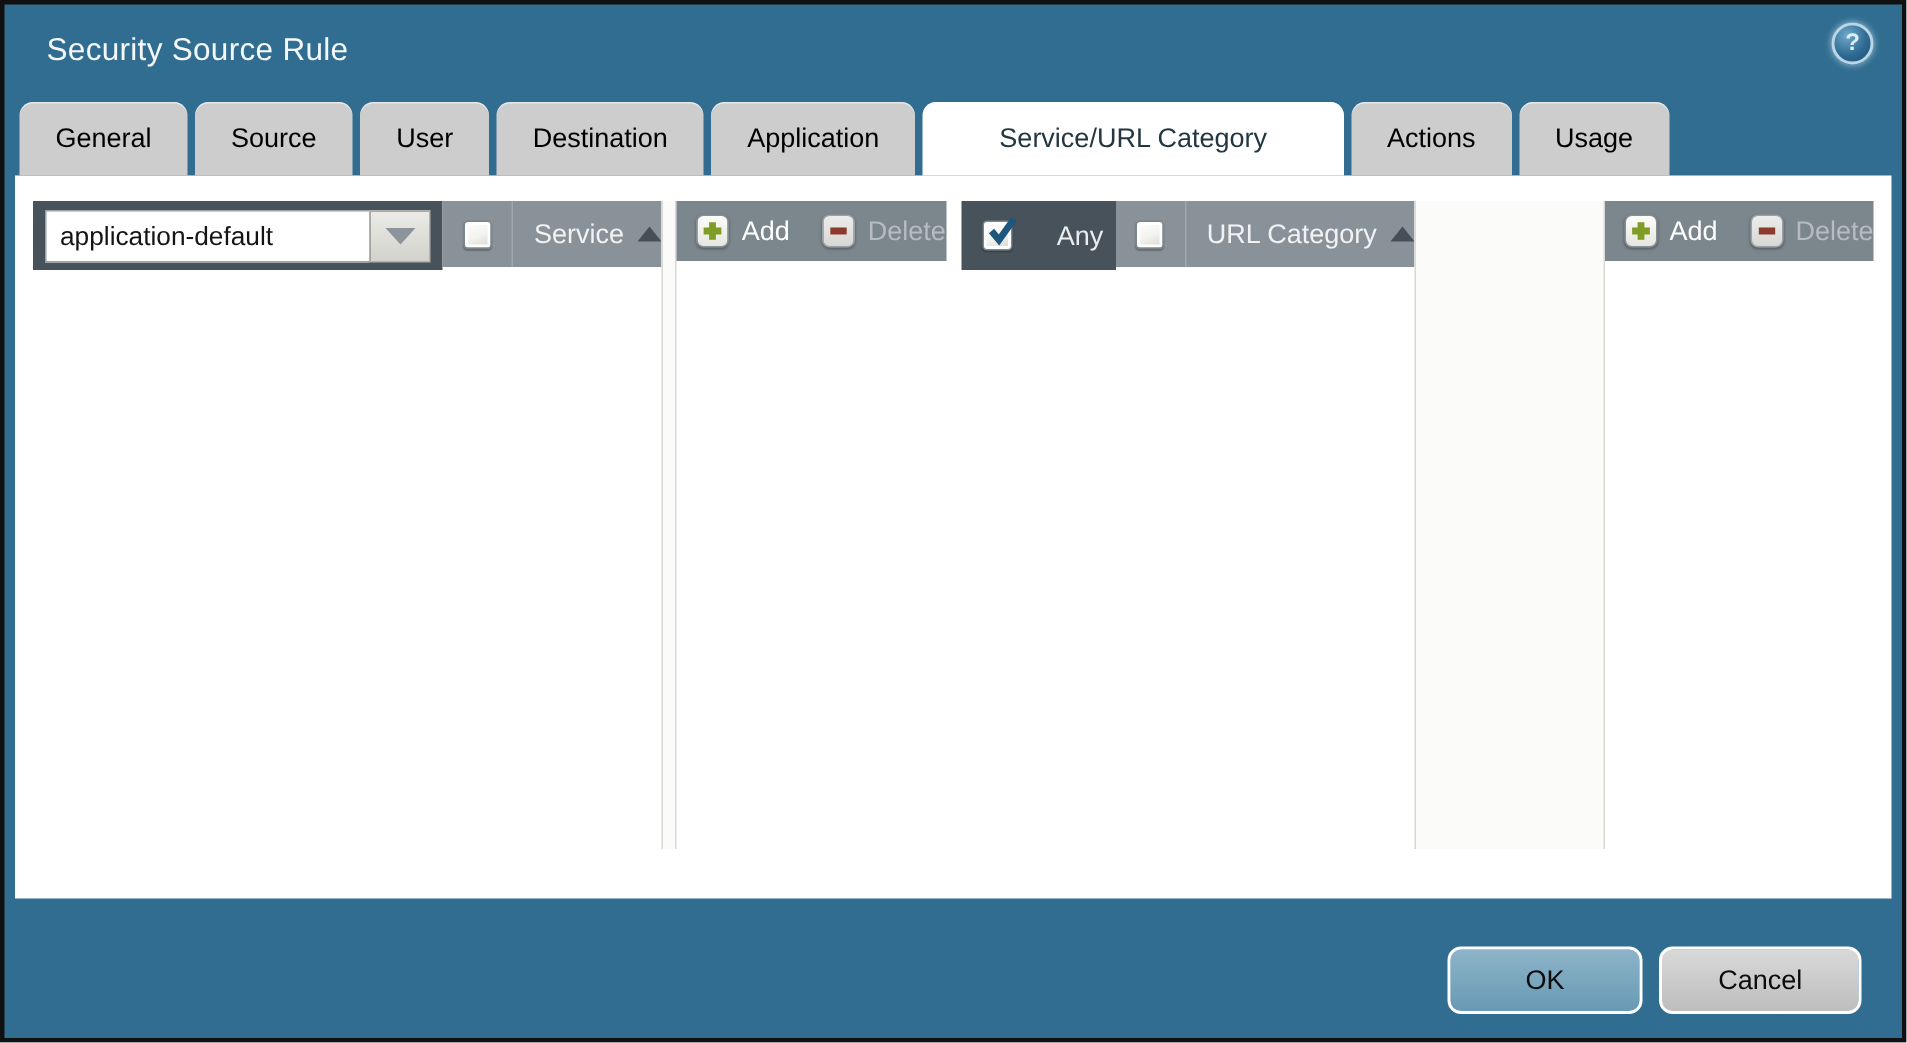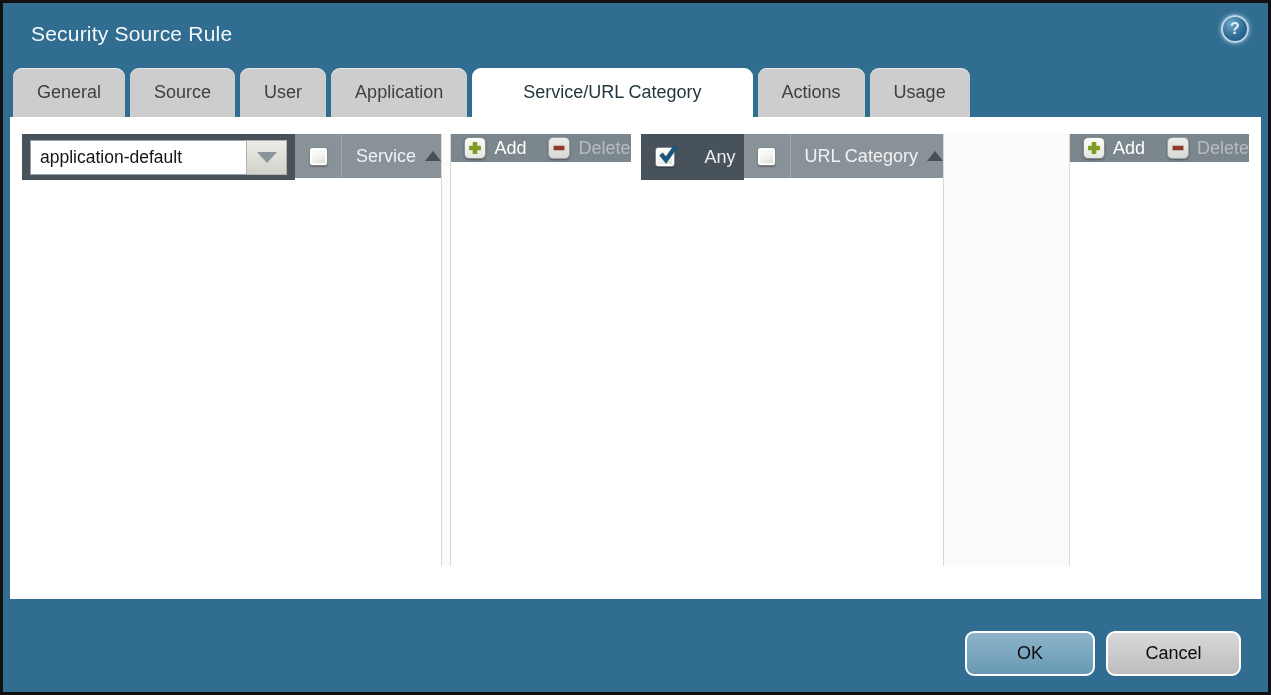--- a/index.html
+++ b/index.html
@@ -24,21 +24,21 @@
     border:2px solid #b9d6e7;
     box-shadow:0 0 5px rgba(210,230,245,.75);
     color:#dceefc; font-size:16px; font-weight:bold;
     display:flex; align-items:center; justify-content:center;
     cursor:pointer;
   }
 
   
   .tabs { display:flex; align-items:flex-end; gap:5px; padding-left:10px; height:52px; }
   .tab {
-    background:#cdcdcd; color:#404040;
+    background:#cdcdcd; color:#000000;
     font-size:18px; height:49px; line-height:49px;
     padding:0 24px; border-radius:9px 9px 0 0;
     box-shadow:inset 0 1px 0 rgba(255,255,255,.55);
     white-space:nowrap; cursor:pointer;
   }
   .tab.active { background:#ffffff; padding:0 51px; color:#243741; }
 
   
   .content {
     margin:0 7px; background:#ffffff; height:482px;
@@ -75,21 +75,21 @@
   .cb svg { position:absolute; top:-4px; left:1px; overflow:visible; }
 
   .panel-header { background:#8a9299; height:44px; display:flex; align-items:center; flex:none; }
   .hdr-cb-cell { width:47px; height:100%; display:flex; align-items:center; justify-content:center; border-right:1px solid #a0a7ad; }
   .hdr-cb-cell .cb { width:19px; height:19px; }
   .hdr-label { color:#f0f2f3; font-size:18px; margin-left:14px; display:flex; align-items:center; gap:9px; cursor:pointer; }
   .tri-up { width:0; height:0; border-left:8px solid transparent; border-right:8px solid transparent; border-bottom:10px solid #454f57; }
 
   .panel-body { flex:1; background:#fbfbf9; border-left:1px solid #d8d8d4; border-right:1px solid #d8d8d4; }
 
-  .panel-footer { background:#7b868d; height:28px; display:flex; align-items:center; padding-left:13px; flex:none; }
+  .panel-footer { background:#7b868d; height:40px; display:flex; align-items:center; padding-left:13px; flex:none; }
   .footer-btn { display:flex; align-items:center; gap:8px; cursor:pointer; }
   .footer-btn + .footer-btn { margin-left:22px; }
   .mini-btn {
     width:22px; height:22px; border-radius:5px; flex:none;
     border:1px solid #848d93;
     background:linear-gradient(#fcfcf9,#e6e6e0);
     box-shadow:0 1px 2px rgba(0,0,0,.35);
     display:flex; align-items:center; justify-content:center;
   }
   .footer-btn.disabled .mini-btn { background:linear-gradient(#ececea,#d7d7d3); border-color:#99a0a6; }
@@ -116,20 +116,21 @@
     <span class="title-text">Security Source Rule</span>
     <div class="help-badge">
       <span>?</span>
     </div>
   </div>
 
   <div class="tabs">
     <div class="tab">General</div>
     <div class="tab">Source</div>
     <div class="tab">User</div>
+    <div class="tab">Destination</div>
     <div class="tab">Application</div>
     <div class="tab active">Service/URL Category</div>
     <div class="tab">Actions</div>
     <div class="tab">Usage</div>
   </div>
 
   <div class="content">
 
     <div class="panel">
       <div class="panel-top">

